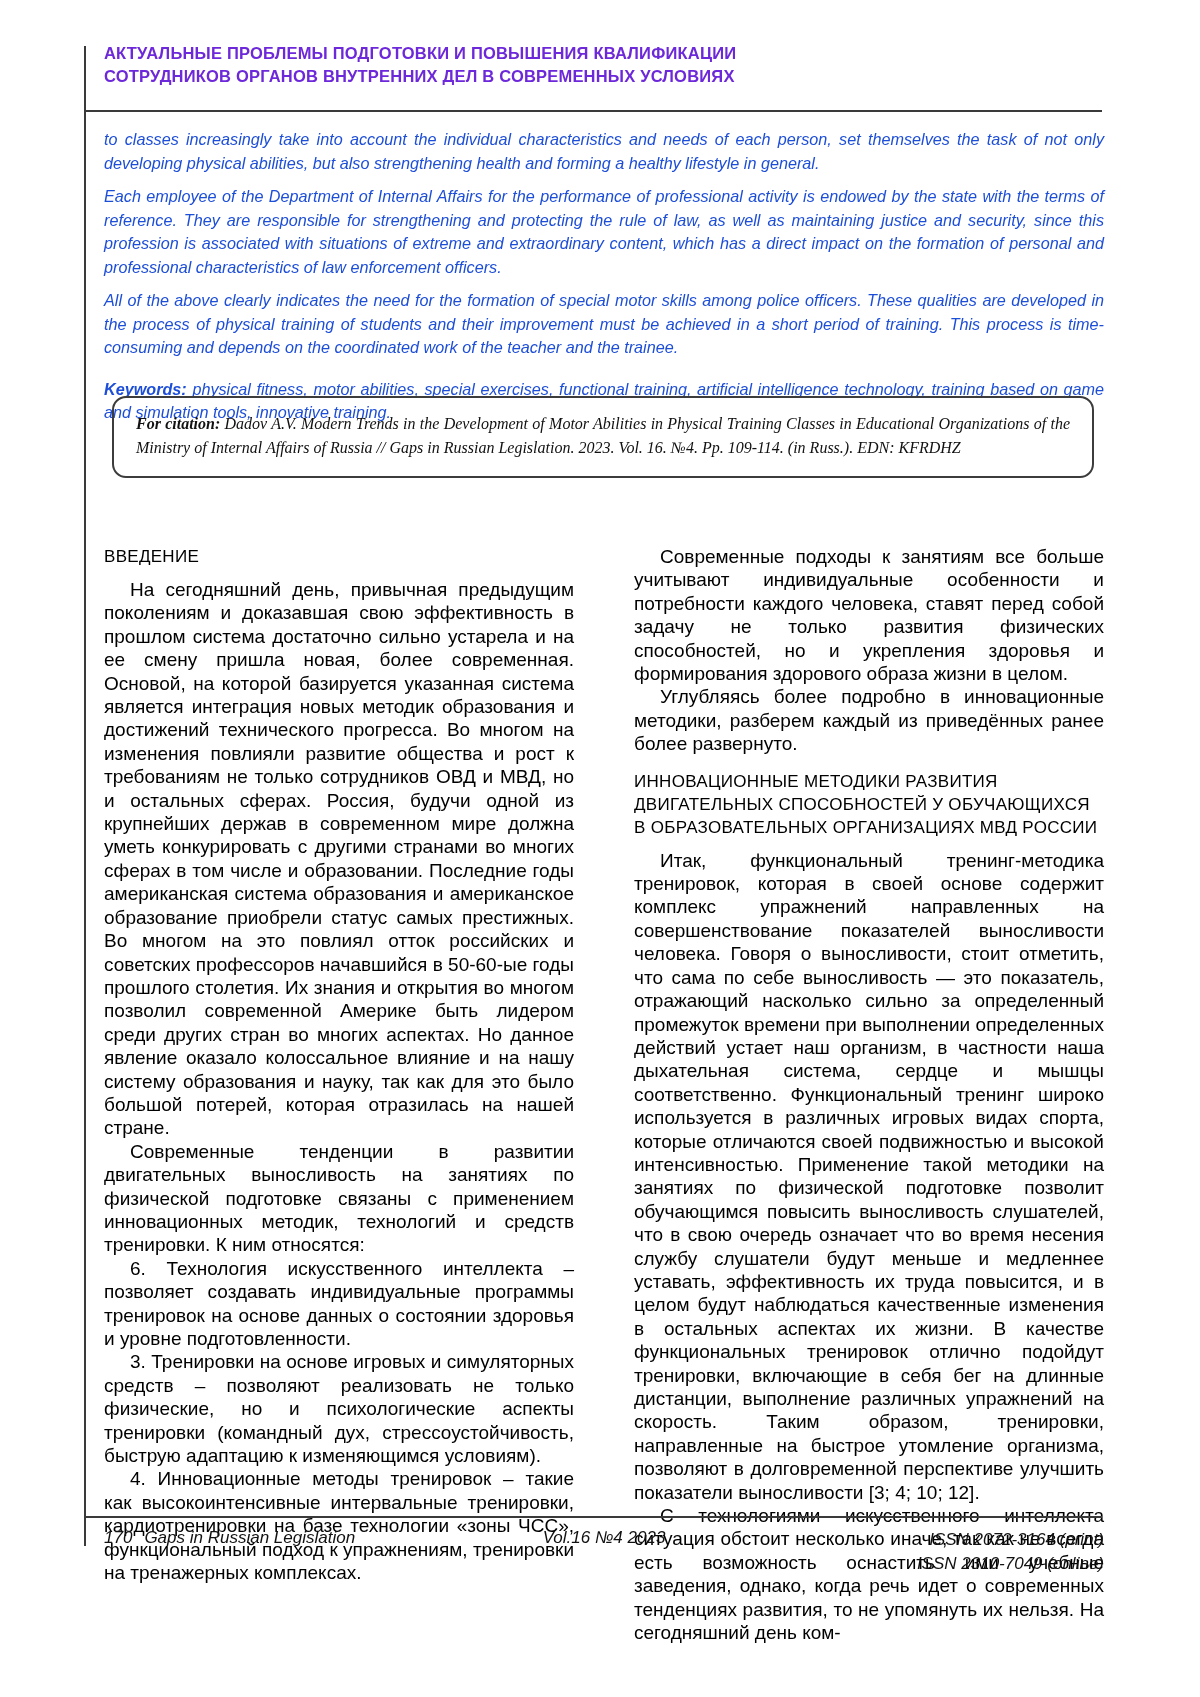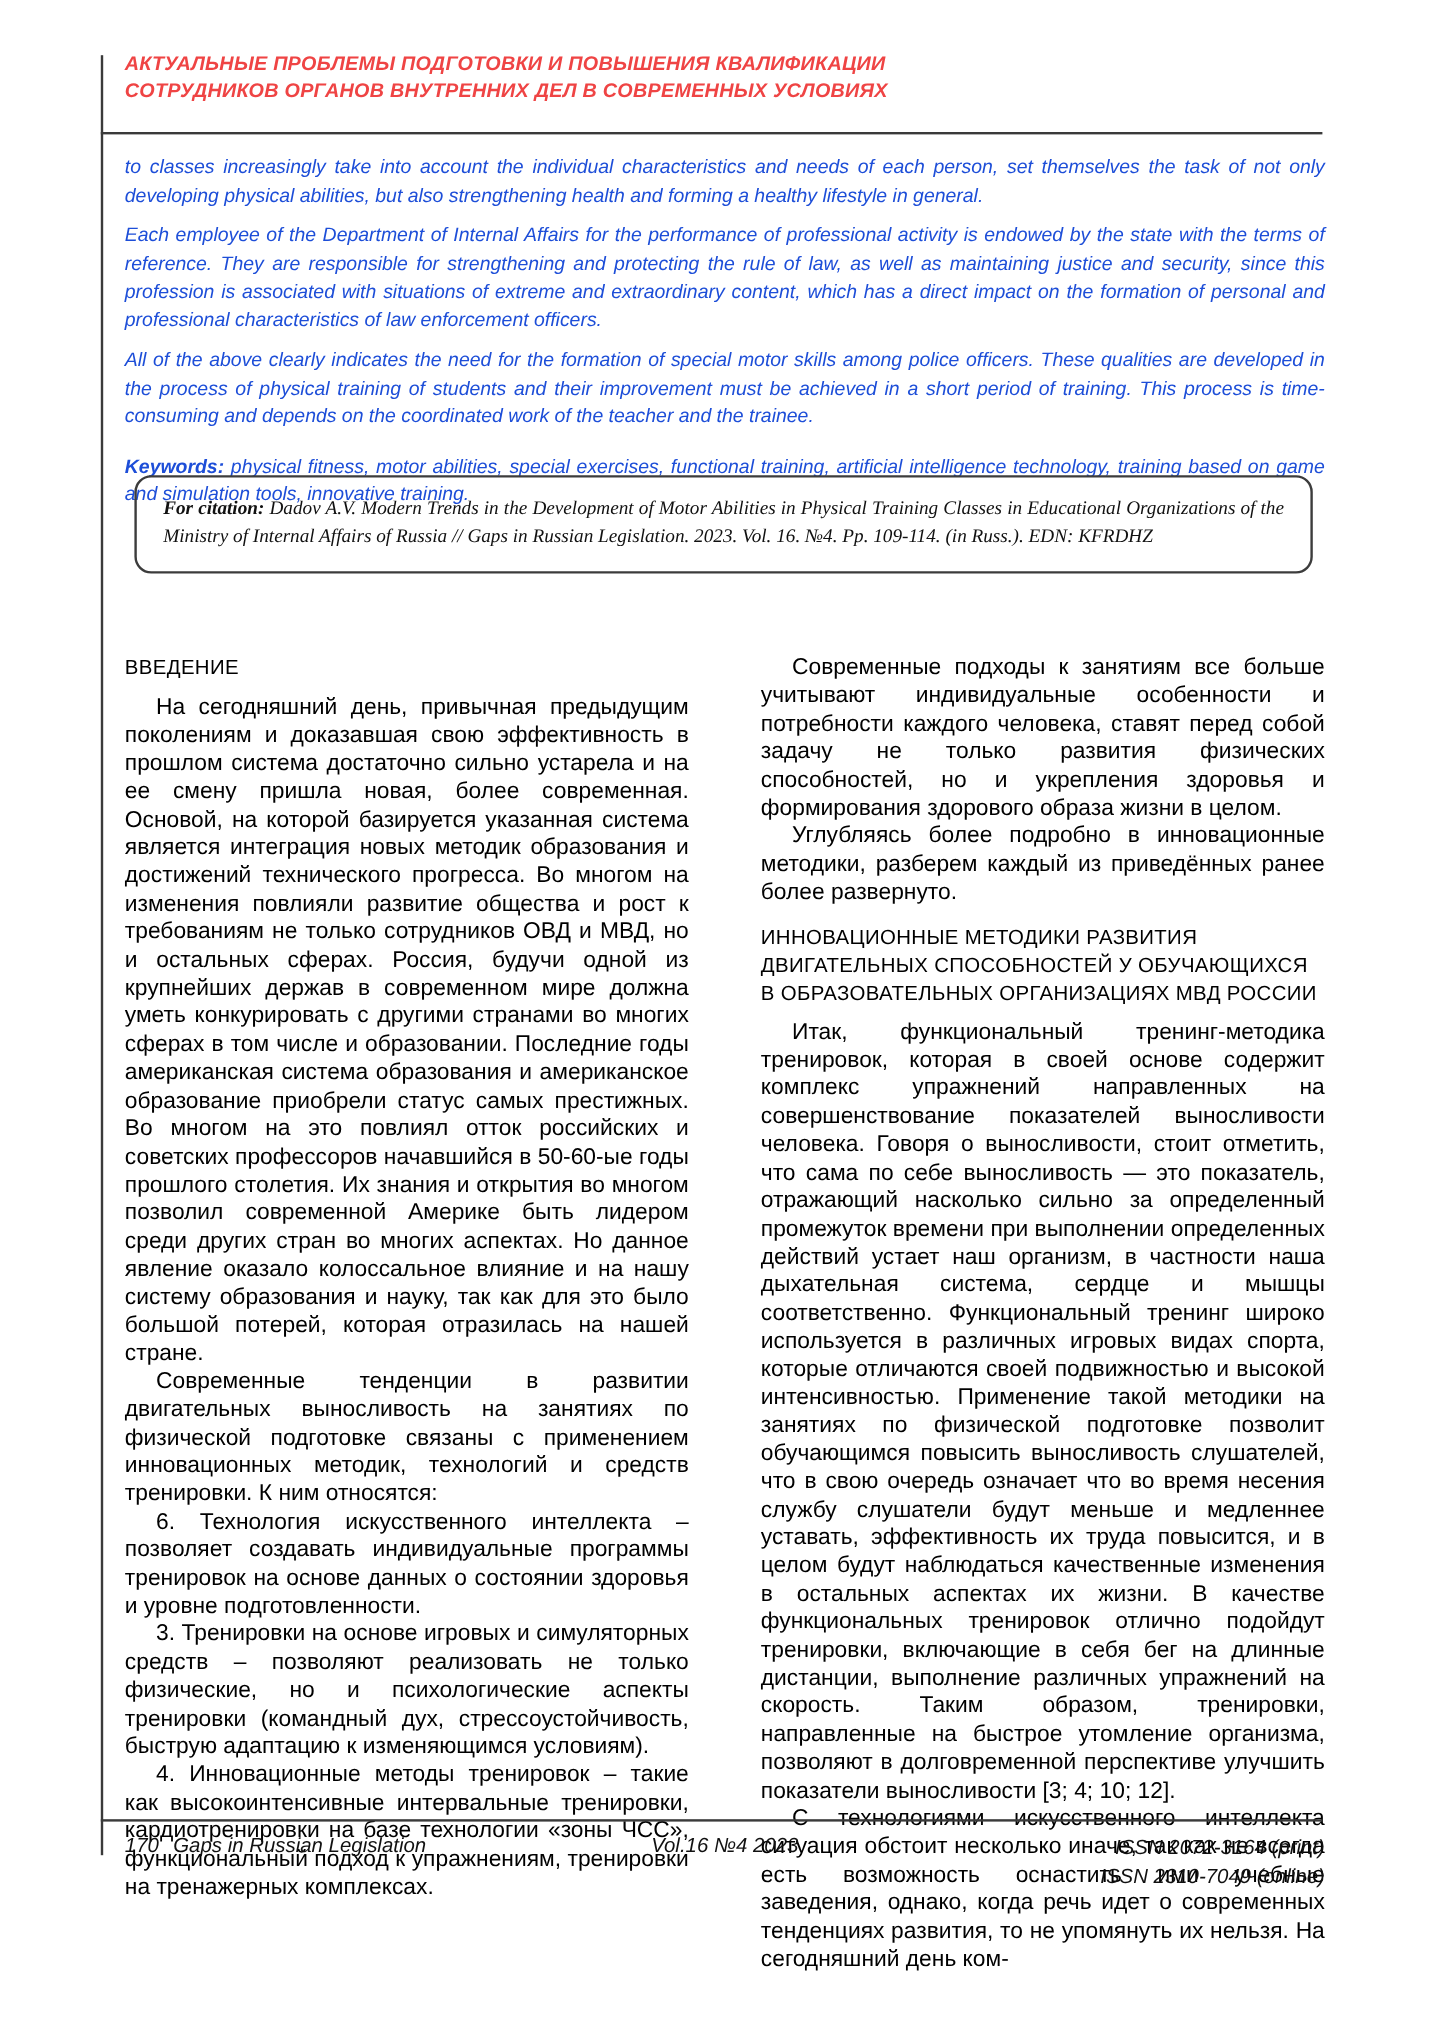--- a/index.html
+++ b/index.html
@@ -32,26 +32,25 @@
     background: #3a3a3a;
   }
   .header {
     position: absolute;
     left: 104px;
     top: 42px;
     width: 1000px;
   }
   .header-line {
     font-family: "Liberation Sans", sans-serif;
-    font-style: italic;
     font-weight: bold;
     font-size: 16.5px;
     letter-spacing: 0.2px;
     line-height: 23px;
-    color: #ef4444;
+    color: #6d28d9;
   }
   .header-rule {
     position: absolute;
     left: 84px;
     top: 110px;
     width: 1018px;
     height: 2px;
     background: #3a3a3a;
   }
 

